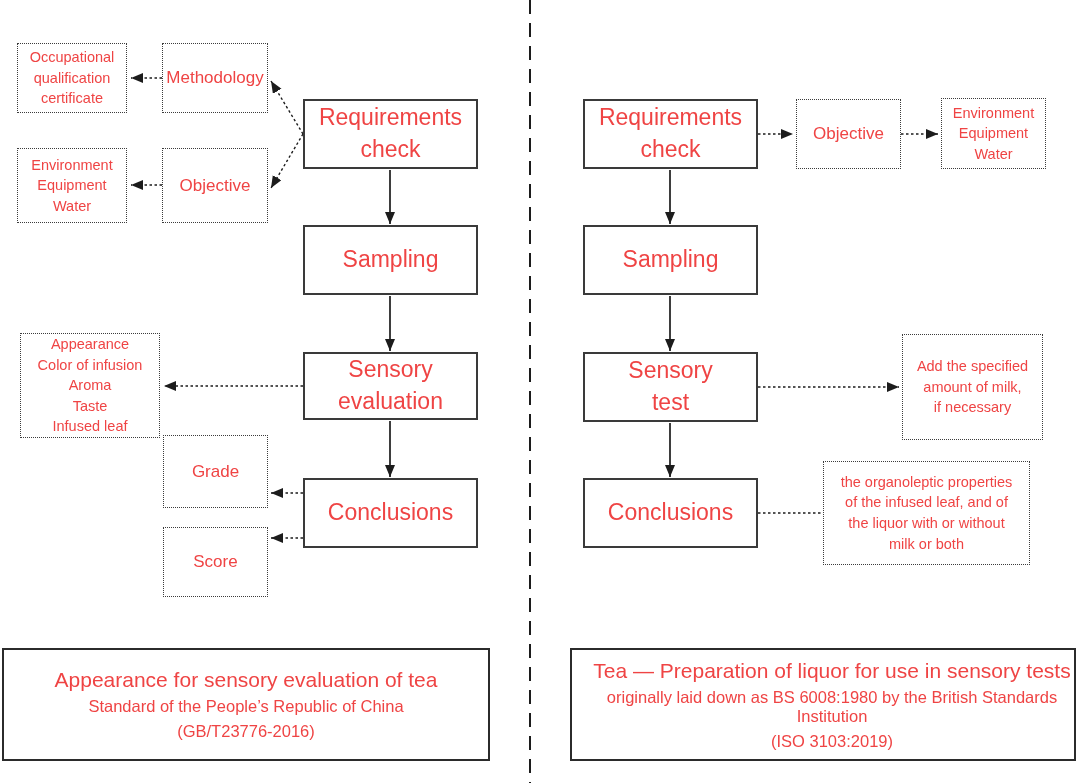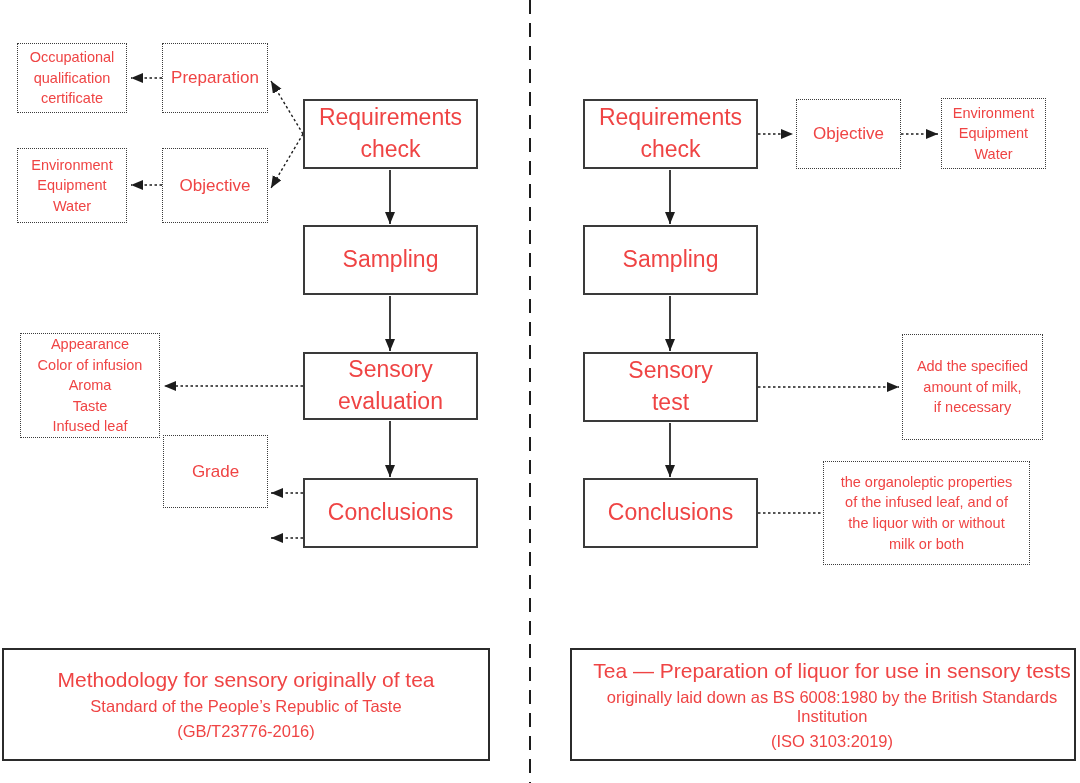--- a/index.html
+++ b/index.html
@@ -109,41 +109,42 @@
       <line x1="670" y1="296" x2="670" y2="351" class="solid" marker-end="url(#arrowhead)"></line>
       <line x1="670" y1="423" x2="670" y2="477" class="solid" marker-end="url(#arrowhead)"></line>
       <line x1="758" y1="387" x2="899" y2="387" class="dashed" marker-end="url(#arrowhead)"></line>
       <line x1="758" y1="513" x2="864" y2="513" class="dashed" marker-end="url(#arrowhead)"></line>
       <line x1="530" y1="0" x2="530" y2="783" class="divider" stroke-dasharray="14 9"></line>
     </svg>
 
   <div class="box dotted-box small" id="b-occupational">Occupational
 qualification
 certificate</div>
-  <div class="box dotted-box side" id="b-subjective">Preparation</div>
+  <div class="box dotted-box side" id="b-subjective">Methodology</div>
   <div class="box dotted-box small" id="b-environment-l">Environment
 Equipment
 Water</div>
   <div class="box dotted-box side" id="b-objective-l">Objective</div>
   <div class="box solid-box flow" id="b-reqcheck-l">Requirements
 check</div>
   <div class="box solid-box flow" id="b-sampling-l">Sampling</div>
   <div class="box solid-box flow" id="b-sensory-eval">Sensory
 evaluation</div>
   <div class="box dotted-box side" id="b-grade">Grade</div>
   <div class="box dotted-box small" id="b-appearance">Appearance
 Color of infusion
 Aroma
 Taste
 Infused leaf</div>
+  <div class="box dotted-box side" id="b-score">Score</div>
   <div class="box solid-box flow" id="b-conclusions-l">Conclusions</div>
 
   <div class="caption" id="cap-left">
-    <div class="cap-title">Methodology for sensory originally of tea</div>
-    <div class="cap-sub">Standard of the People’s Republic of Taste</div>
+    <div class="cap-title">Appearance for sensory evaluation of tea</div>
+    <div class="cap-sub">Standard of the People’s Republic of China</div>
     <div class="cap-code">(GB/T23776-2016)</div>
   </div>
 
   <div class="box solid-box flow" id="b-reqcheck-r">Requirements
 check</div>
   <div class="box dotted-box side" id="b-objective-r">Objective</div>
   <div class="box dotted-box small" id="b-environment-r">Environment
 Equipment
 Water</div>
   <div class="box solid-box flow" id="b-sampling-r">Sampling</div>

